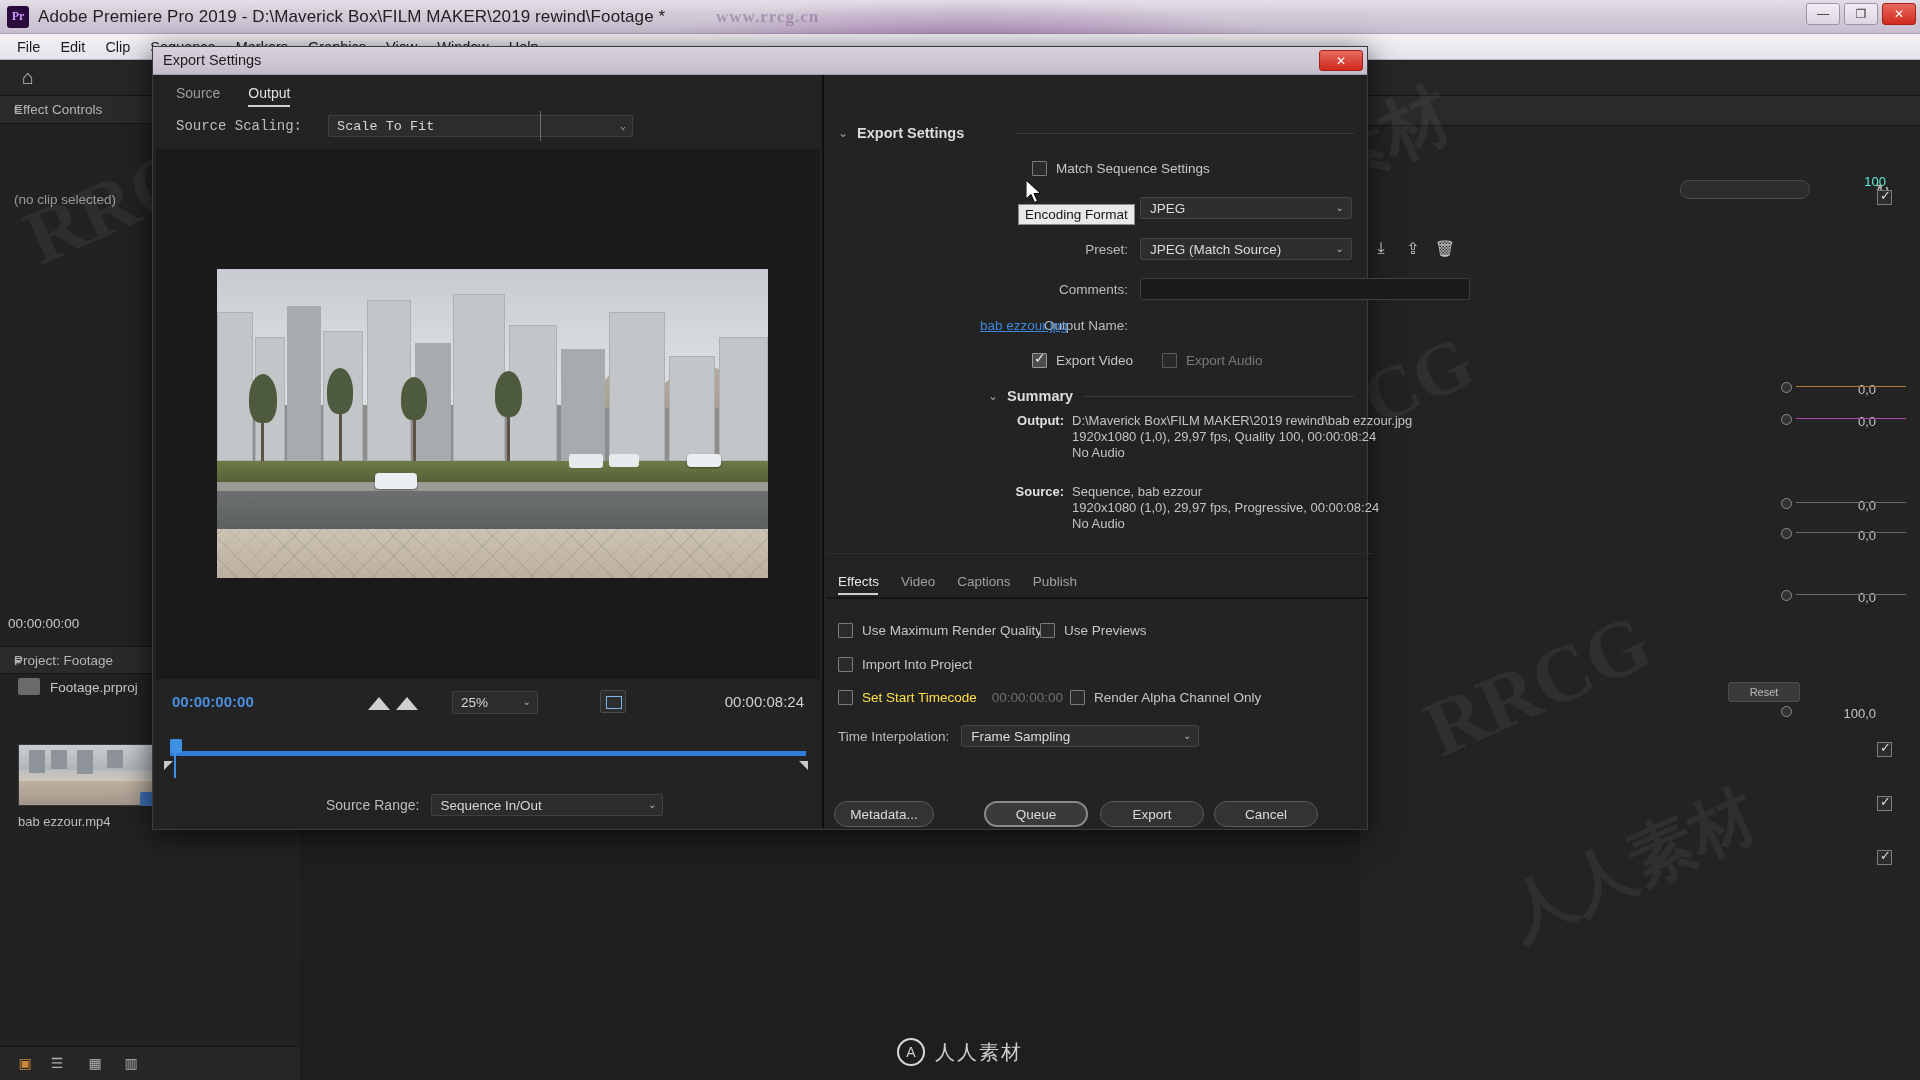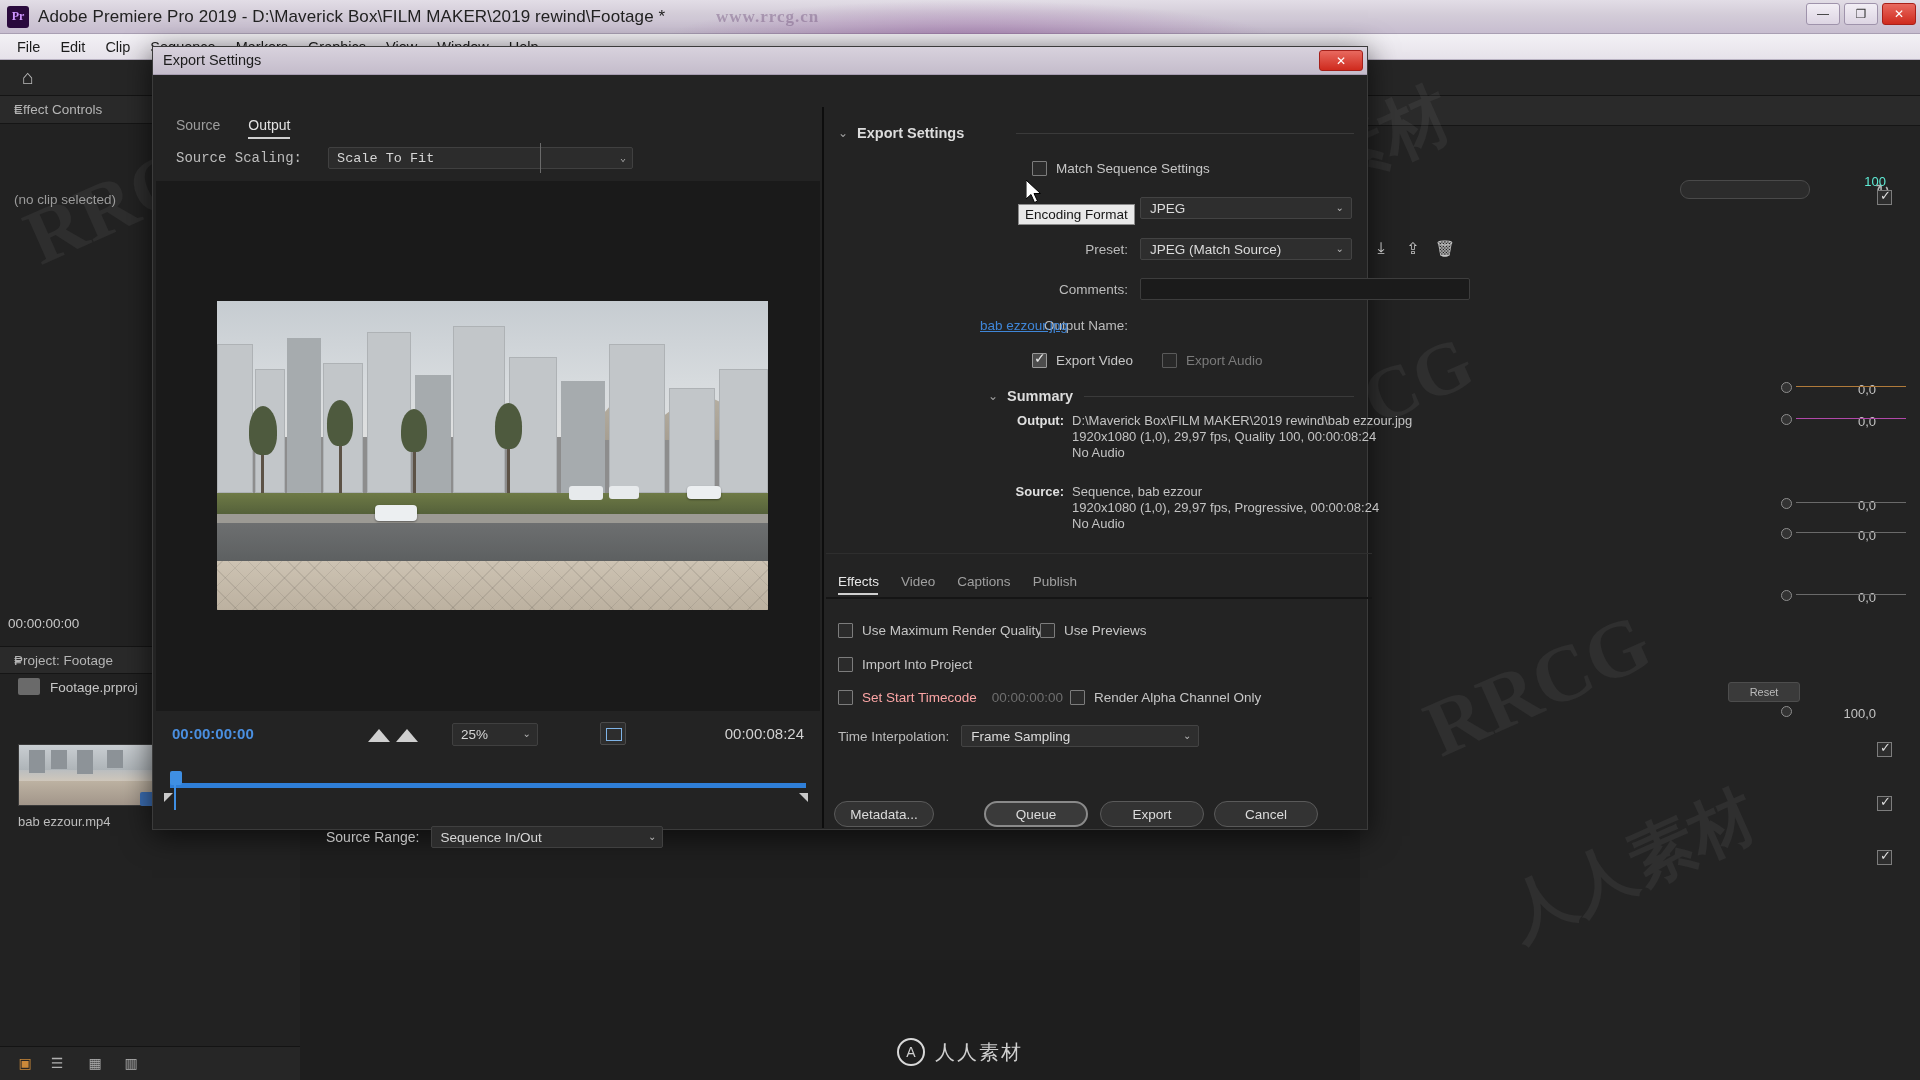--- a/index.html
+++ b/index.html
@@ -117,21 +117,21 @@
     background:linear-gradient(180deg,#d8d2dd,#c4bccb);
     border-bottom:1px solid #a79db1;
   }
   .dlg-title{position:absolute;left:10px;top:5px;font-size:14.5px;color:#1d1d1d;}
   .dlg-close{position:absolute;right:4px;top:3px;width:44px;height:21px;border-radius:3px;
     background:linear-gradient(180deg,#e8695f,#cf2a1d);border:1px solid #a4201a;color:#fff;
     font-size:12px;display:flex;align-items:center;justify-content:center;}
 
   .dlg-body{position:absolute;left:1px;top:28px;right:1px;bottom:1px;background:#232323;}
 
-  .left-pane{position:absolute;left:0;top:0;width:670px;bottom:0;background:#232323;border-right:2px solid #0d0d0d;margin-top:32px;}
+  .left-pane{position:absolute;left:0;top:0;width:670px;bottom:0;background:#232323;border-right:2px solid #0d0d0d;}
   .right-pane{position:absolute;left:672px;top:0;right:0;bottom:0;background:#232323;}
 
   .tabs-row{position:absolute;left:22px;top:10px;display:flex;gap:28px;}
   .tab{font-size:14px;color:#9d9d9d;padding-bottom:4px;}
   .tab.active{color:#e2e2e2;border-bottom:2px solid #d0d0d0;}
 
   .scaling-row{position:absolute;left:22px;top:40px;display:flex;align-items:center;gap:26px;font-family:Liberation Mono, monospace;}
   .lbl{font-size:14px;color:#bcbcbc;}
   .select{
     position:relative;background:#2c2c2c;border:1px solid #404040;border-radius:2px;
@@ -536,21 +536,21 @@
           <span>Use Previews</span>
         </div>
 
         <div class="cb-row" style="left:12px;top:582px">
           <span class="cb"></span>
           <span>Import Into Project</span>
         </div>
 
         <div class="cb-row dim" style="left:12px;top:615px">
           <span class="cb"></span>
-          <span style="color:#fca5a5">Set Start Timecode</span>
+          <span style="color:#fde047">Set Start Timecode</span>
           <span style="color:#6e6e6e;margin-left:6px">00:00:00:00</span>
         </div>
         <div class="cb-row" style="left:244px;top:615px">
           <span class="cb"></span>
           <span>Render Alpha Channel Only</span>
         </div>
 
         <div class="fld-row" style="left:12px;top:650px">
           <div class="fld-lbl" style="text-align:left">Time Interpolation:</div>
           <div class="combo" style="width:238px;margin-left:12px">

